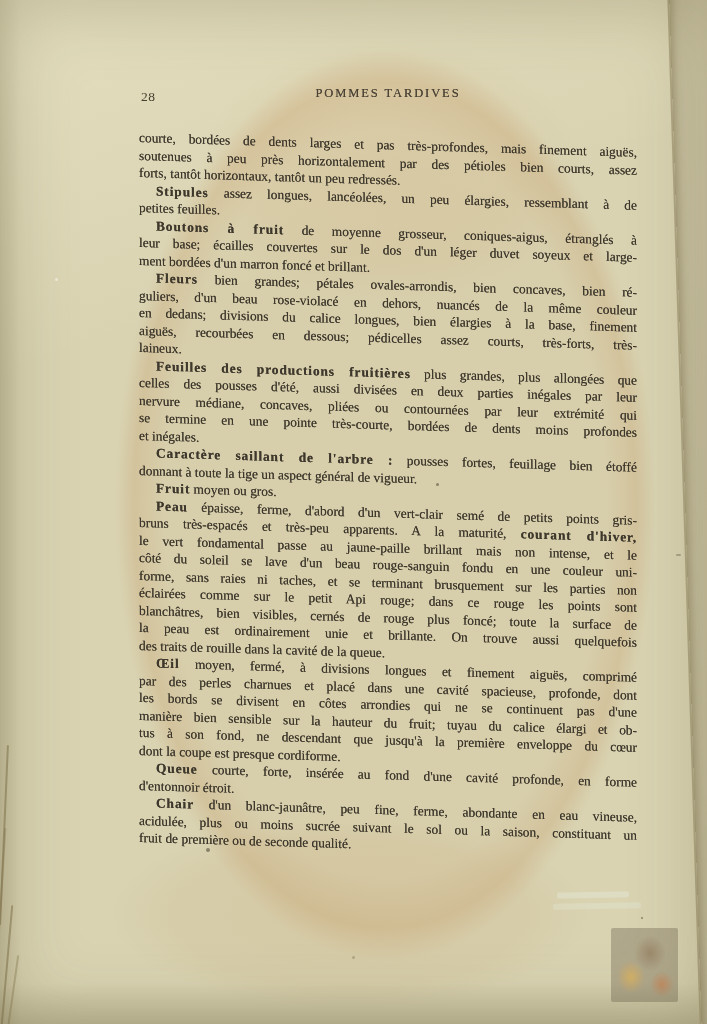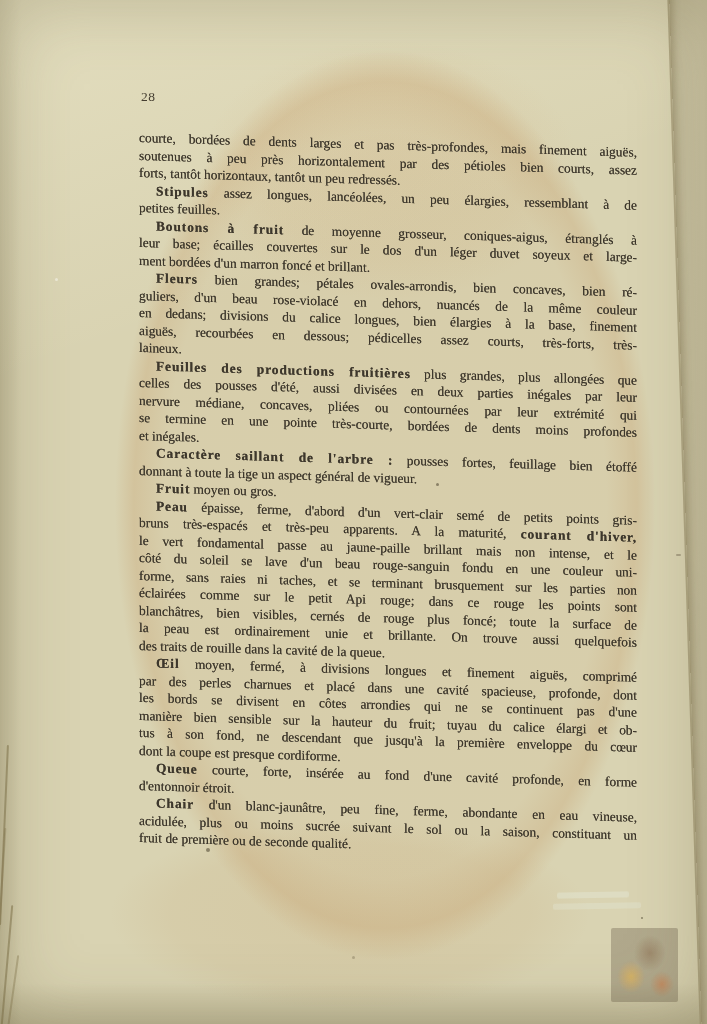--- a/index.html
+++ b/index.html
@@ -91,20 +91,21 @@
 
   <div class="page-edge"></div>
 
   <div class="stack-line sl1"></div>
   <div class="stack-line sl2"></div>
   <div class="stack-line sl3"></div>
   <div class="stack-line sl4"></div>
 
   <div class="header-row">
     <span class="page-number">28</span>
+    <span class="running-title">POMMES TARDIVES</span>
   </div>
 
   <div class="text-block">
       <div class="para">
         <div class="line fill">courte, bordées de dents larges et pas très-profondes, mais finement aiguës,</div>
         <div class="line fill">soutenues à peu près horizontalement par des pétioles bien courts, assez</div>
         <div class="line">forts, tantôt horizontaux, tantôt un peu redressés.</div>
       </div>
       <div class="para">
         <div class="line fill ind"><b>Stipules</b> assez longues, lancéolées, un peu élargies, ressemblant à de</div>

